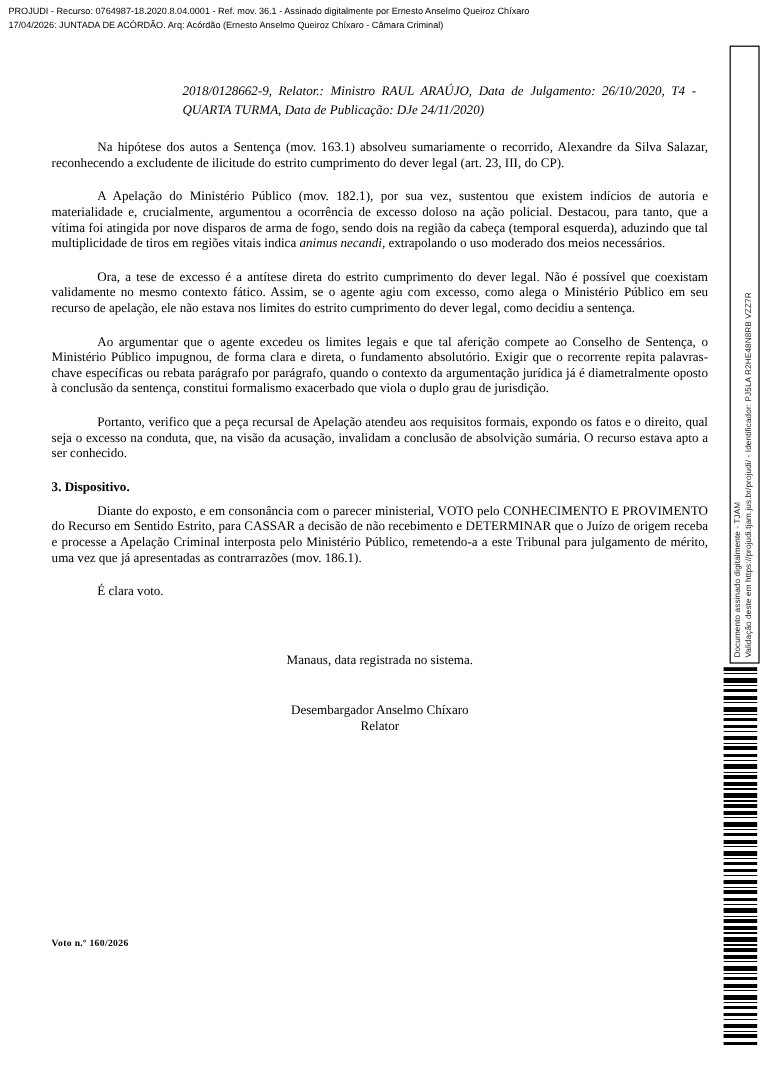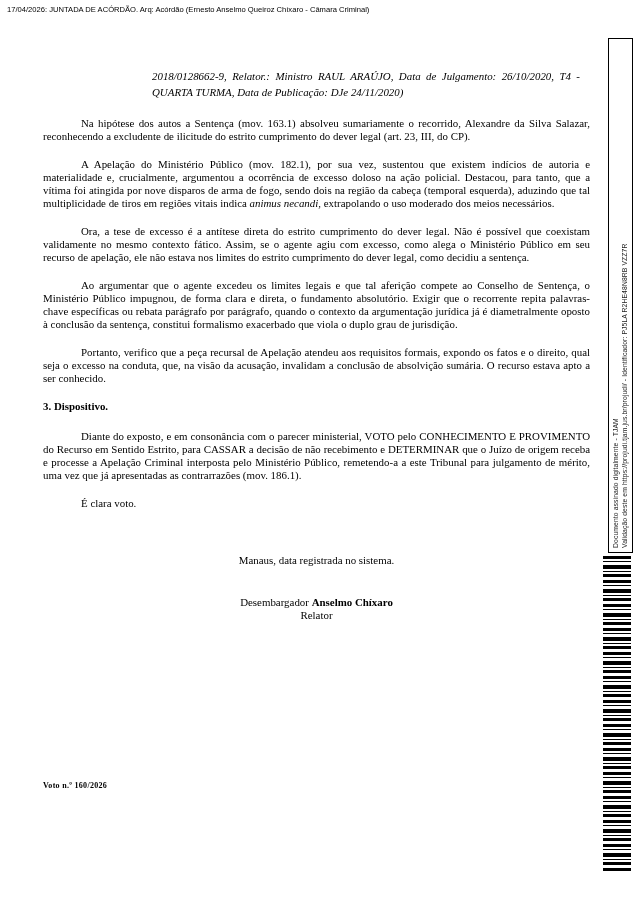--- a/index.html
+++ b/index.html
@@ -19,26 +19,26 @@
   .content {
     position: absolute; left: 43px; top: 68px; width: 547px;
     font-size: 10.9px; line-height: 13px; text-align: justify;
   }
   .citation {
     font-style: italic;
     margin: 0 10px 17px 109px;
     line-height: 16px;
   }
   p.body-par { margin: 0 0 15px 0; text-indent: 38px; }
-  .section-heading { font-weight: bold; margin: 1px 0 17px 0; font-family: Liberation Serif, serif; }
+  .section-heading { font-weight: bold; margin: 1px 0 7px 0; font-family: Liberation Serif, serif; }
   .closing { margin: 6px 0 0 0; text-indent: 38px; }
   .sig-block { text-align: center; margin-top: 44px; }
   .sig-place { margin-bottom: 29px; }
   .sig-name-line { line-height: 13px; }
-  .sig-name { font-weight: bold; }
+  .sig-name { font-weight: normal; }
   .vote-number {
     position: absolute; left: 43px; top: 781px;
     font-size: 8px; font-weight: bold; letter-spacing: 0.3px;
     font-family: "Liberation Serif", serif;
   }
   .sidebar-box {
     position: absolute; left: 608px; top: 38px;
     width: 25px; height: 515px;
     border: 1px solid #000; box-sizing: border-box;
     background: #fff;
@@ -68,20 +68,21 @@
       #fff 16px, #fff 18px,
       #000 18px, #000 21px,
       #fff 21px, #fff 24px
     );
   }
 </style>
 </head>
 <body>
 
 <header class="page-header">
+  <div>PROJUDI - Recurso: 0764987-18.2020.8.04.0001 - Ref. mov. 36.1 - Assinado digitalmente por Ernesto Anselmo Queiroz Chíxaro</div>
   <div>17/04/2026: JUNTADA DE ACÓRDÃO. Arq: Acórdão (Ernesto Anselmo Queiroz Chíxaro - Câmara Criminal)</div>
 </header>
 
 <main class="content">
   <div class="citation">2018/0128662-9, Relator.: Ministro RAUL ARAÚJO, Data de Julgamento: 26/10/2020, T4 - QUARTA TURMA, Data de Publicação: DJe 24/11/2020)</div>
 
   <p class="body-par">Na hipótese dos autos a Sentença (mov. 163.1) absolveu sumariamente o recorrido, Alexandre da Silva Salazar, reconhecendo a excludente de ilicitude do estrito cumprimento do dever legal (art. 23, III, do CP).</p>
 
   <p class="body-par"><span>A Apelação do Ministério Público (mov. 182.1), por sua vez, sustentou que existem indícios de autoria e materialidade e, crucialmente, argumentou a ocorrência de excesso doloso na ação policial. Destacou, para tanto, que a vítima foi atingida por nove disparos de arma de fogo, sendo dois na região da cabeça (temporal esquerda), aduzindo que tal multiplicidade de tiros em regiões vitais indica </span><em>animus necandi</em><span>, extrapolando o uso moderado dos meios necessários.</span></p>
 

